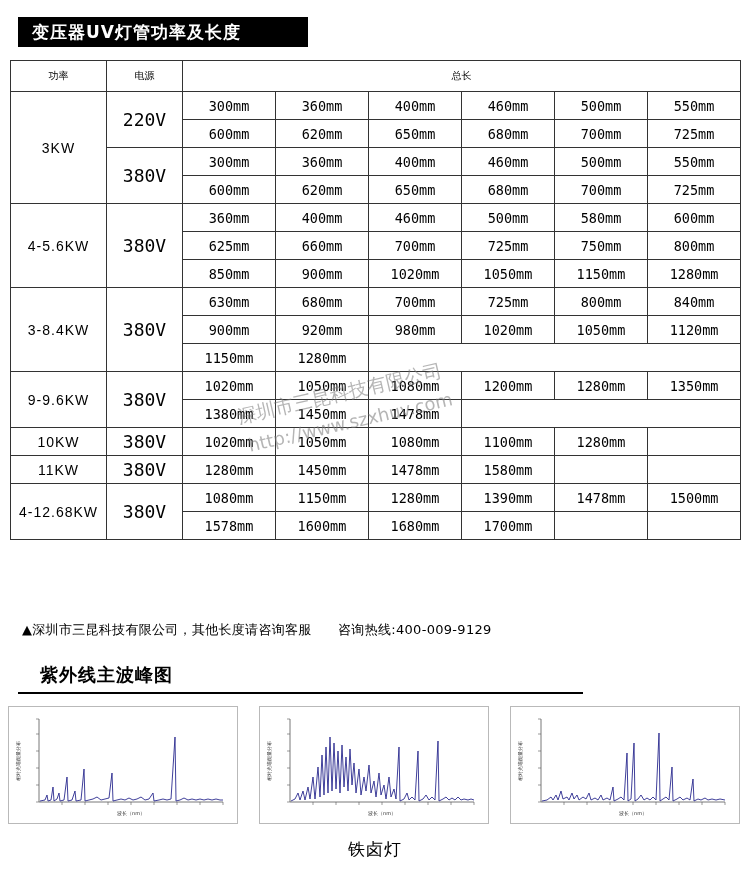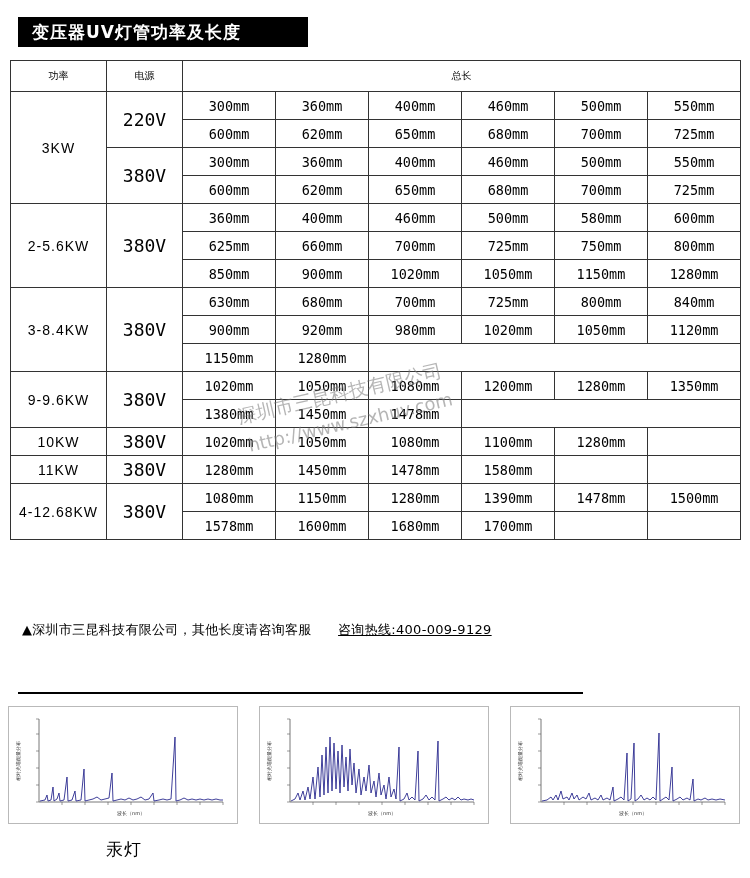--- a/index.html
+++ b/index.html
@@ -82,21 +82,20 @@
   .note {
     position: absolute;
     left: 22px;
     top: 621px;
     font-size: 13px;
     font-family: "DejaVu Sans", sans-serif;
     letter-spacing: 0.3px;
   }
   .note .hotline {
     margin-left: 22px;
-    text-decoration: underline;
   }
   
   .section2-title {
     position: absolute;
     left: 40px;
     top: 663px;
     font-size: 18px;
     font-weight: bold;
     font-family: "DejaVu Sans", sans-serif;
     letter-spacing: 1px;
@@ -217,21 +216,21 @@
       <tr>
         <td class="len">600mm</td>
         <td class="len">620mm</td>
         <td class="len">650mm</td>
         <td class="len">680mm</td>
         <td class="len">700mm</td>
         <td class="len">725mm</td>
       </tr>
 
       <tr>
-        <td class="power" rowspan="3">2-5.6KW</td>
+        <td class="power" rowspan="3">4-5.6KW</td>
         <td class="volt" rowspan="3">380V</td>
         <td class="len">360mm</td>
         <td class="len">400mm</td>
         <td class="len">460mm</td>
         <td class="len">500mm</td>
         <td class="len">580mm</td>
         <td class="len">600mm</td>
       </tr>
       <tr>
         <td class="len">625mm</td>
@@ -337,20 +336,21 @@
   <div class="watermark">
     <span>深圳市三昆科技有限公司</span>
     <span class="wm2">http://www.szxhuv.com</span>
   </div>
 
   <div class="note">
     <span>▲深圳市三昆科技有限公司，其他长度请咨询客服</span>
     <span class="hotline">咨询热线:400-009-9129</span>
   </div>
 
+  <div class="section2-title">紫外线主波峰图</div>
   <div class="section2-rule"></div>
 
   <div class="charts">
 
     <div class="chart-block">
       <div class="chart-frame">
         <svg width="228" height="116" viewBox="0 0 228 116">
           <rect x="0" y="0" width="228" height="116" fill="#ffffff"></rect>
           <line x1="30" y1="95" x2="214" y2="95" stroke="#555" stroke-width="0.8"></line>
           <line x1="30" y1="12" x2="30" y2="95" stroke="#555" stroke-width="0.8"></line>
@@ -368,21 +368,20 @@
             <line x1="27" y1="61" x2="30" y2="61"></line>
               <line x1="27" y1="44" x2="30" y2="44"></line>
             <line x1="27" y1="27" x2="30" y2="27"></line>
               <line x1="27" y1="12" x2="30" y2="12"></line>
           </g>
           <polyline fill="none" stroke="#2a2a8f" stroke-width="0.9" points="31,94 36,93 38,88 39,94 42,93 44,80 45,94 48,92 50,86 51,94 55,93 58,70 59,94 63,93 66,84 67,94 72,93 75,62 76,94 80,93 84,92 88,90 92,93 96,92 100,91 103,66 104,94 108,93 112,92 116,93 120,91 124,93 128,92 132,90 136,93 140,92 144,86 145,94 150,93 154,92 158,93 162,92 166,30 167,94 171,93 175,91 179,93 183,92 187,93 191,92 195,93 199,92 203,93 207,92 211,93 214,93"></polyline>
           <text x="122" y="108" font-size="5" fill="#333" text-anchor="middle" font-family="DejaVu Sans, sans-serif">波长（nm）</text>
           <text x="11" y="54" font-size="5" fill="#333" text-anchor="middle" transform="rotate(-90 11 54)" font-family="DejaVu Sans, sans-serif">相对光谱能量分布</text>
         </svg>
       </div>
-      <div class="chart-caption">汞灯</div>
     </div>
 
     <div class="chart-block">
       <div class="chart-frame">
         <svg width="228" height="116" viewBox="0 0 228 116">
           <rect x="0" y="0" width="228" height="116" fill="#ffffff"></rect>
           <line x1="30" y1="95" x2="214" y2="95" stroke="#555" stroke-width="0.8"></line>
           <line x1="30" y1="12" x2="30" y2="95" stroke="#555" stroke-width="0.8"></line>
           <g stroke="#555" stroke-width="0.6">
             <line x1="53" y1="95" x2="53" y2="98"></line>
@@ -398,20 +397,21 @@
             <line x1="27" y1="61" x2="30" y2="61"></line>
               <line x1="27" y1="44" x2="30" y2="44"></line>
             <line x1="27" y1="27" x2="30" y2="27"></line>
               <line x1="27" y1="12" x2="30" y2="12"></line>
           </g>
           <polyline fill="none" stroke="#2a2a8f" stroke-width="0.9" points="31,94 35,92 38,86 40,93 43,84 45,93 48,80 50,92 53,70 55,92 58,60 60,90 62,48 64,88 66,40 68,86 70,30 72,84 74,36 76,82 78,44 80,86 82,38 84,80 86,50 88,84 90,42 92,78 94,56 96,86 99,62 101,88 104,70 106,84 109,58 111,86 114,74 116,90 119,66 121,88 124,78 126,92 129,70 131,90 134,82 136,92 139,40 140,94 144,92 147,86 149,93 152,90 155,93 158,44 159,94 163,92 166,88 169,93 172,90 175,93 178,34 179,94 183,92 186,90 189,93 192,91 195,93 198,90 201,93 204,92 208,93 211,92 214,93"></polyline>
           <text x="122" y="108" font-size="5" fill="#333" text-anchor="middle" font-family="DejaVu Sans, sans-serif">波长（nm）</text>
           <text x="11" y="54" font-size="5" fill="#333" text-anchor="middle" transform="rotate(-90 11 54)" font-family="DejaVu Sans, sans-serif">相对光谱能量分布</text>
         </svg>
       </div>
+      <div class="chart-caption">铁卤灯</div>
     </div>
 
     <div class="chart-block">
       <div class="chart-frame">
         <svg width="228" height="116" viewBox="0 0 228 116">
           <rect x="0" y="0" width="228" height="116" fill="#ffffff"></rect>
           <line x1="30" y1="95" x2="214" y2="95" stroke="#555" stroke-width="0.8"></line>
           <line x1="30" y1="12" x2="30" y2="95" stroke="#555" stroke-width="0.8"></line>
           <g stroke="#555" stroke-width="0.6">
             <line x1="53" y1="95" x2="53" y2="98"></line>

